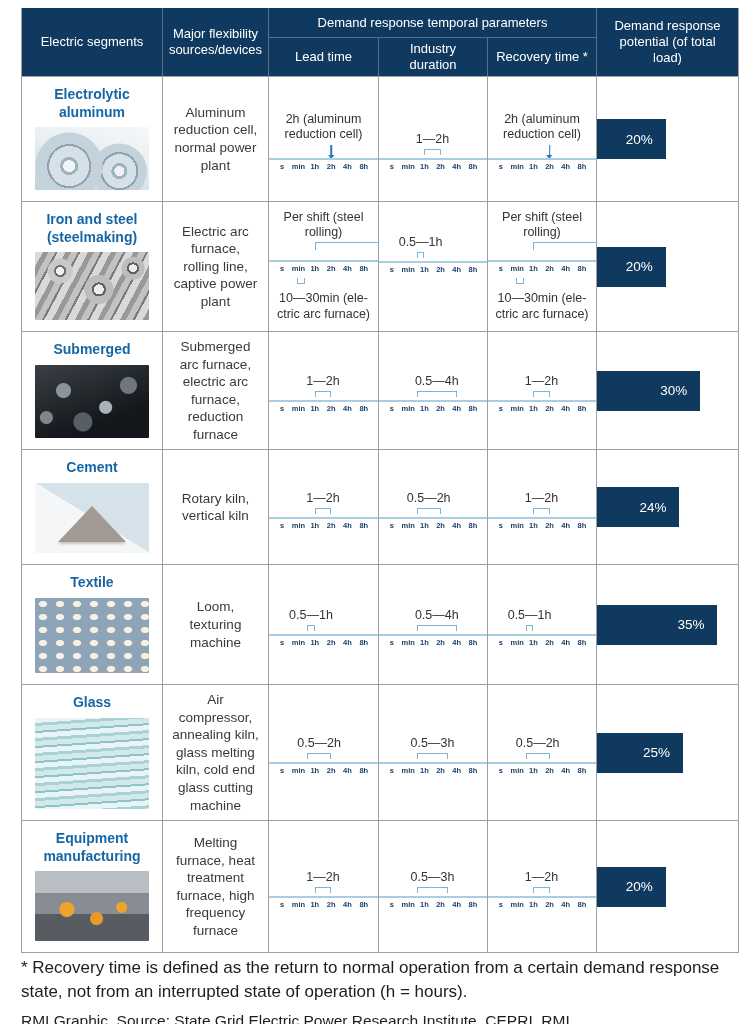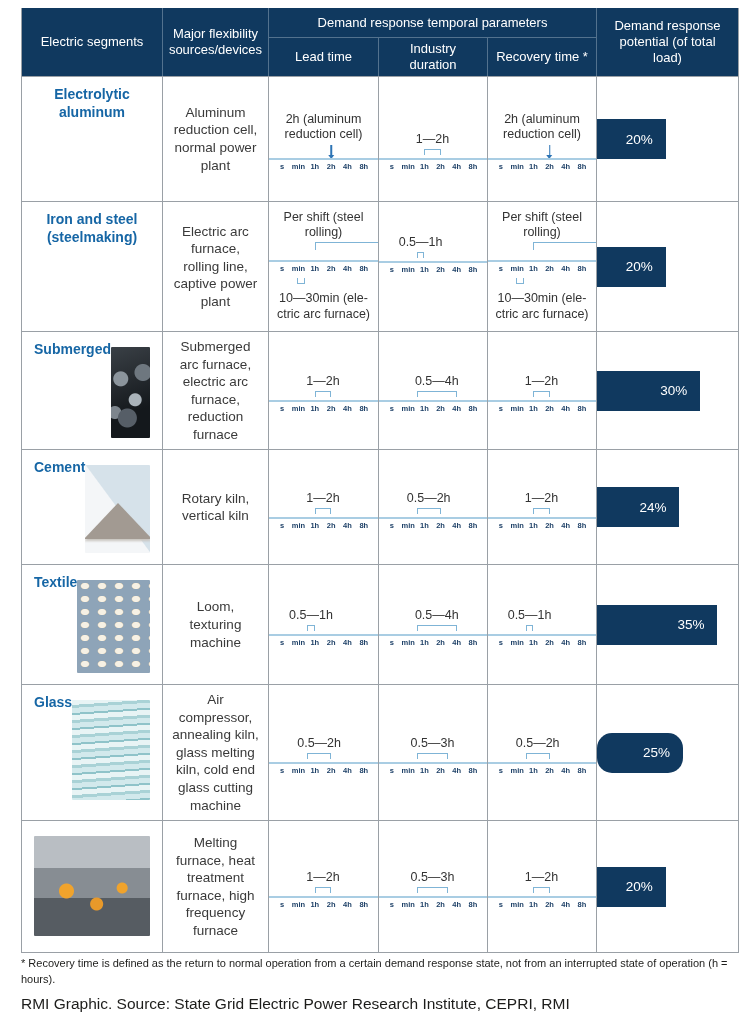--- a/index.html
+++ b/index.html
@@ -27,21 +27,21 @@
   .trow{display:grid;grid-template-columns:140px 106px 110px 109px 109px 142px;border-top:1px solid var(--grid)}
   .trow:nth-child(1){min-height:125px}
   .trow:nth-child(2){min-height:130px}
   .trow:nth-child(3){min-height:113px}
   .trow:nth-child(4){min-height:115px}
   .trow:nth-child(5){min-height:120px}
   .trow:nth-child(6){min-height:130px}
   .trow:nth-child(7){min-height:132px}
   .cell{border-left:1px solid var(--grid);overflow:hidden}
   .cell:first-child{border-left:none}
-  .cell-segment{display:flex;padding:9px 12px 11px}
+  .cell-segment{display:flex;flex-direction:column;align-items:center;padding:9px 12px 11px}
   .seg-title{color:var(--seg-blue);font-weight:bold;font-size:14px;line-height:1.25;text-align:center}
   .photo{width:114px;flex:1;min-height:58px;max-height:100px;margin-top:6px;position:relative;overflow:hidden;border-radius:1px}
   .cell-sources{display:flex;align-items:center;justify-content:center;text-align:center;
                 font-size:13.5px;line-height:1.3;color:var(--body-text);padding:6px 9px}
   .cell-potential{display:flex;align-items:center}
   .bar{height:40px;background:var(--navy);display:flex;align-items:center;justify-content:flex-end;
        padding-right:13px;color:#fff;font-size:13.5px}
   
   .cell-tl{display:flex;flex-direction:column;justify-content:center;padding:0}
   .tl-top{position:relative;width:100%}
@@ -89,21 +89,21 @@
     radial-gradient(ellipse 6px 4.5px at 8px 6px,#f6f1e5 58%,#c9c0ad 72%,rgba(0,0,0,0) 78%);
     background-size:17px 13px}
   .photo-glass{background:repeating-linear-gradient(176deg,#e8f4f5 0 5px,#a9d2d6 5px 8px,#d2e9ec 8px 13px,#8fc3c9 13px 15px)}
   .photo-equipment{background:
     radial-gradient(circle at 28% 55%, #f0a32c 0 7px, rgba(0,0,0,0) 8px),
     radial-gradient(circle at 54% 68%, #e8992a 0 6px, rgba(0,0,0,0) 7px),
     radial-gradient(circle at 76% 52%, #f0a32c 0 5px, rgba(0,0,0,0) 6px),
     linear-gradient(180deg,#b9bec3 0 32%,#878d93 32% 62%,#565c62 62%)}
   
   .footnotes{position:absolute;left:21px;top:956px;width:716px;color:#1d1d1b}
-  .footnote{font-size:11px;line-height:1.42}
+  .footnote{font-size:17px;line-height:1.42}
   .source{font-size:15.5px;line-height:1.42;margin-top:6px}
 </style>
 </head>
 <body>
 
 <div class="page">
   <div class="table">
 
     <div class="thead">
       <div class="th th-industry">Electric segments</div>
@@ -474,28 +474,29 @@
               <div class="tl-line"></div>
               <span class="tl-tick" style="left: 12%;">s</span>
               <span class="tl-tick" style="left: 27%;">min</span>
               <span class="tl-tick" style="left: 42%;">1h</span>
               <span class="tl-tick" style="left: 57%;">2h</span>
               <span class="tl-tick" style="left: 72%;">4h</span>
               <span class="tl-tick" style="left: 87%;">8h</span>
             </div>
           </div>
     <div class="cell cell-potential">
-      <div class="bar" style="width: 61%; border-radius: 15px;">
+      <div class="bar" style="width: 61%;">
         <span>25%</span>
       </div>
     </div>
   </div>
 
   <div class="trow">
     <div class="cell cell-segment">
+      <div class="seg-title">Equipment manufacturing</div>
       <div class="photo photo-equipment"></div>
     </div>
     <div class="cell cell-sources">
       <span>Melting furnace, heat treatment furnace, high frequency furnace</span>
     </div>
     <div class="cell cell-tl">
             <div class="tl-top" style="height: 36px;">
               <div class="tl-label" style="left: 49.5%;">1—2h</div>
               <div class="tl-bracket" style="left: 42%; width: 15%;"></div>
             </div>

